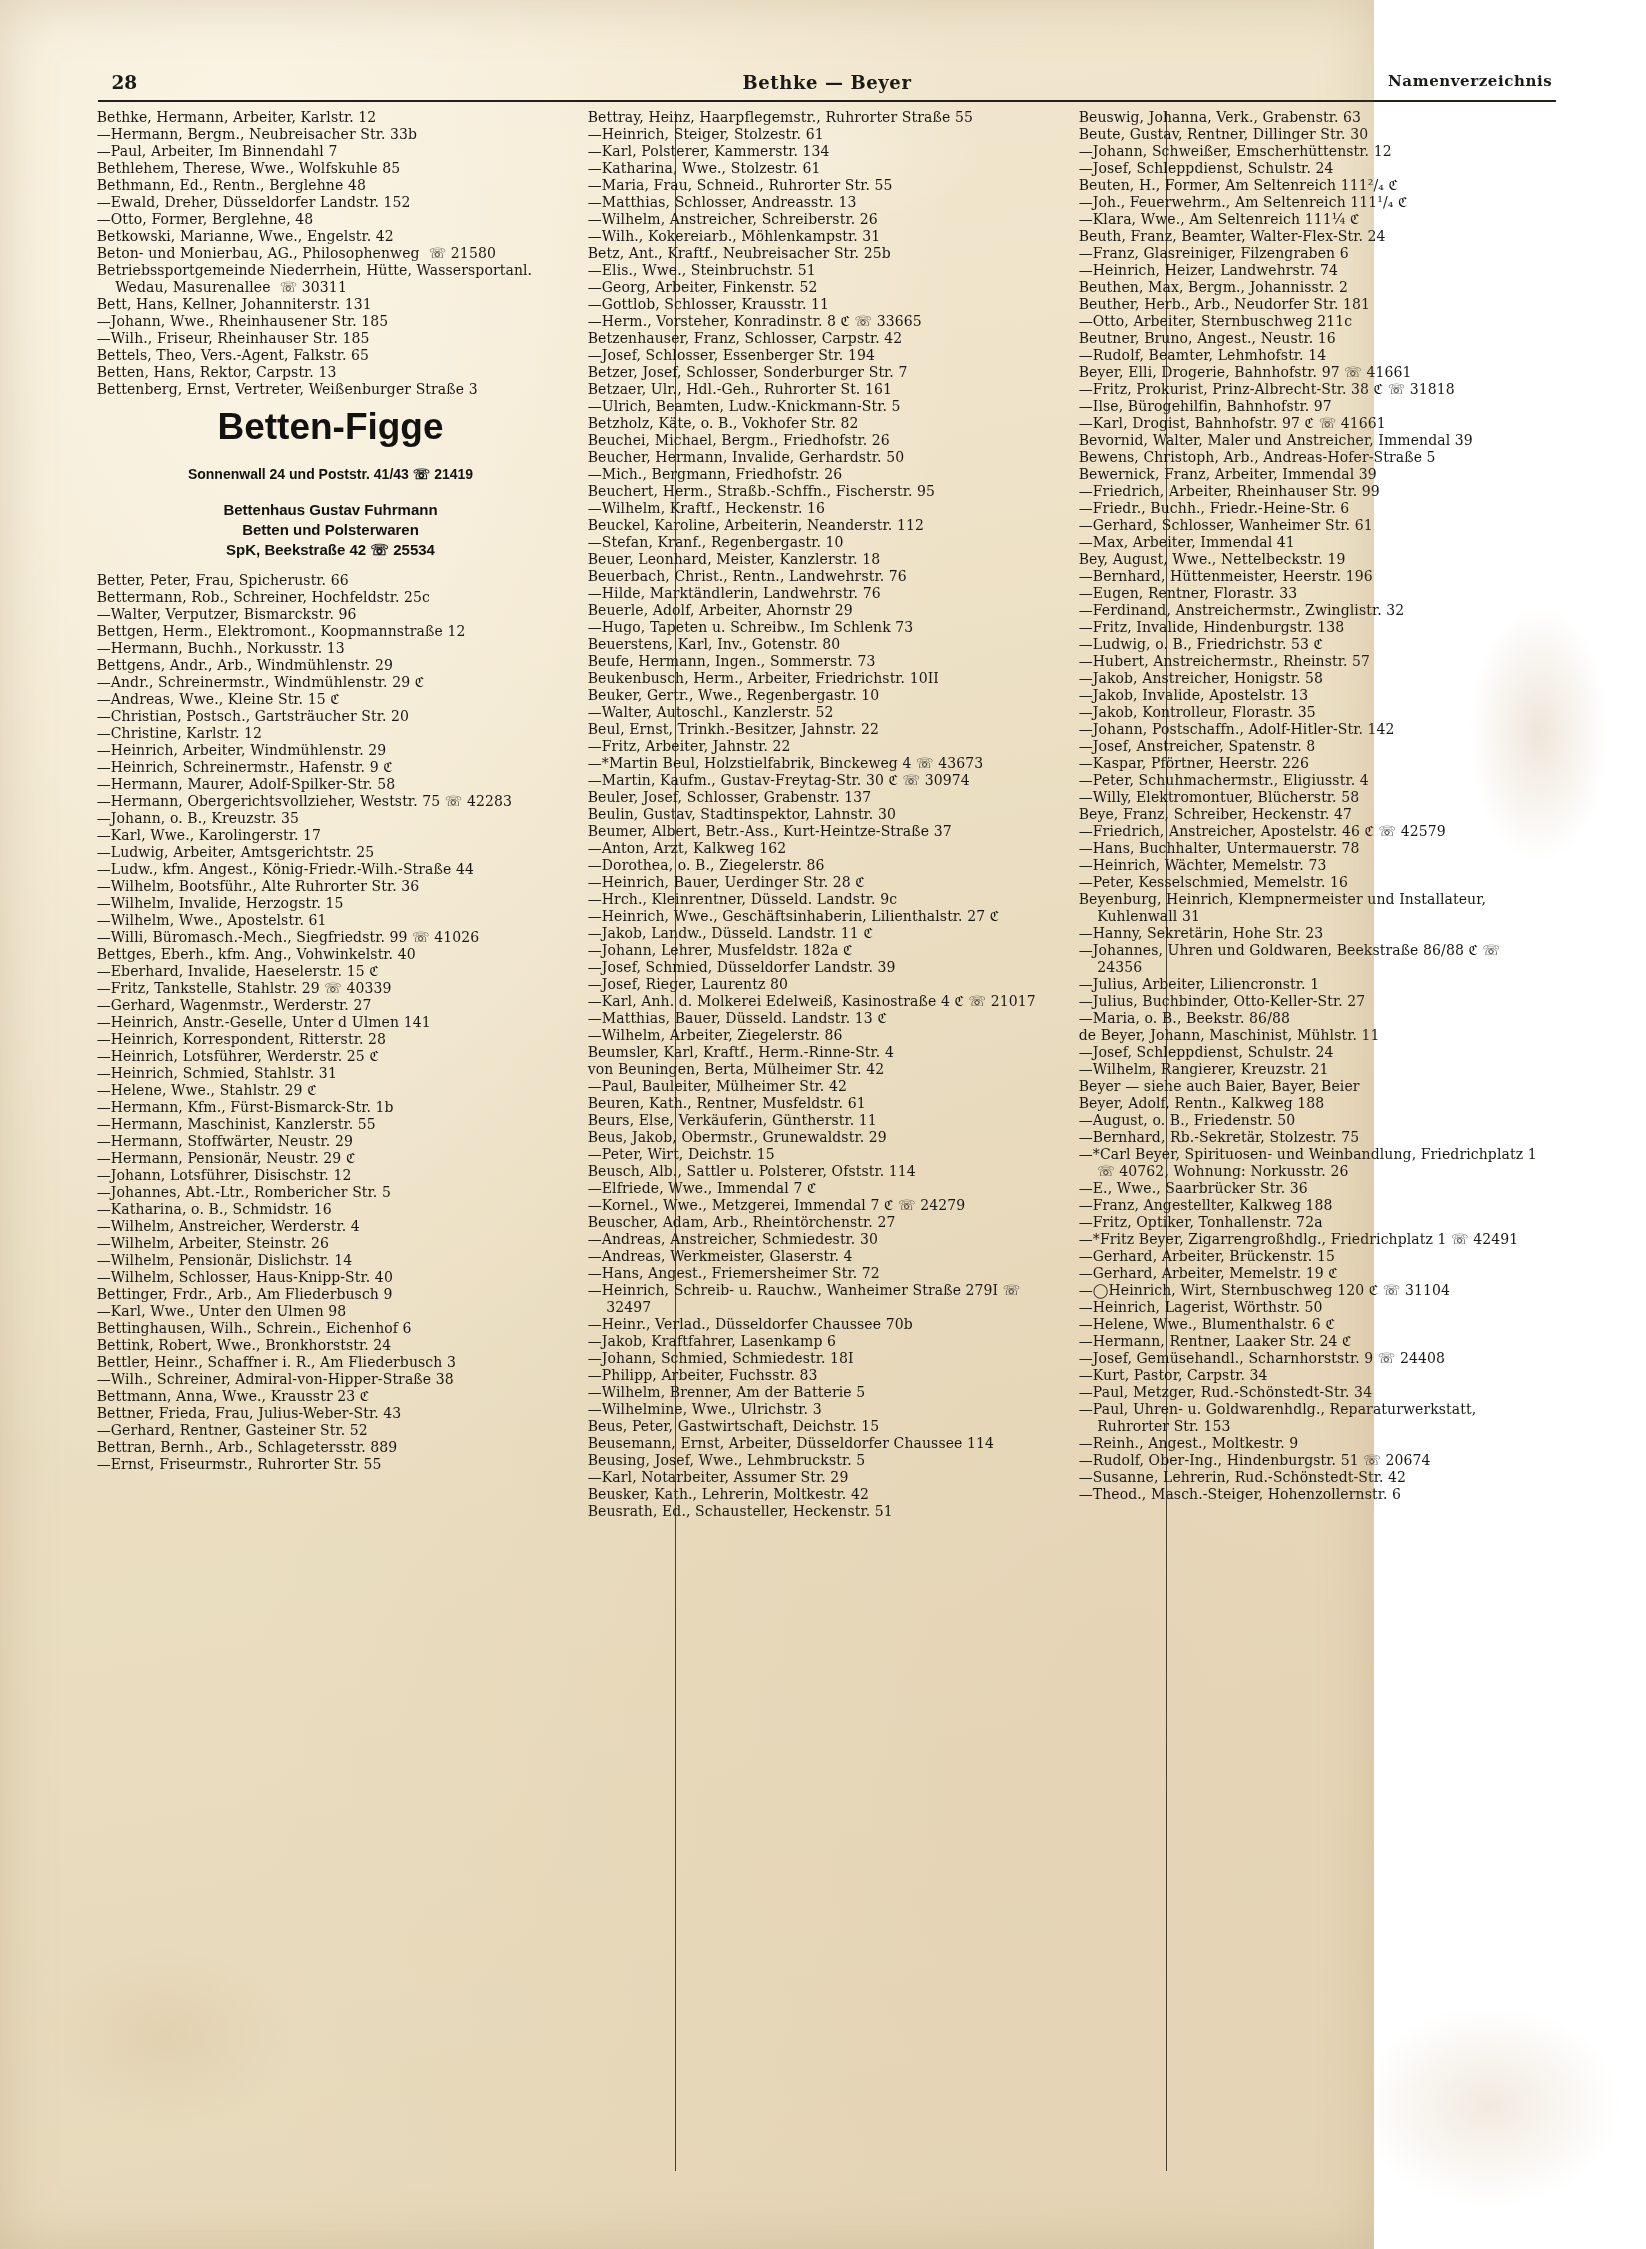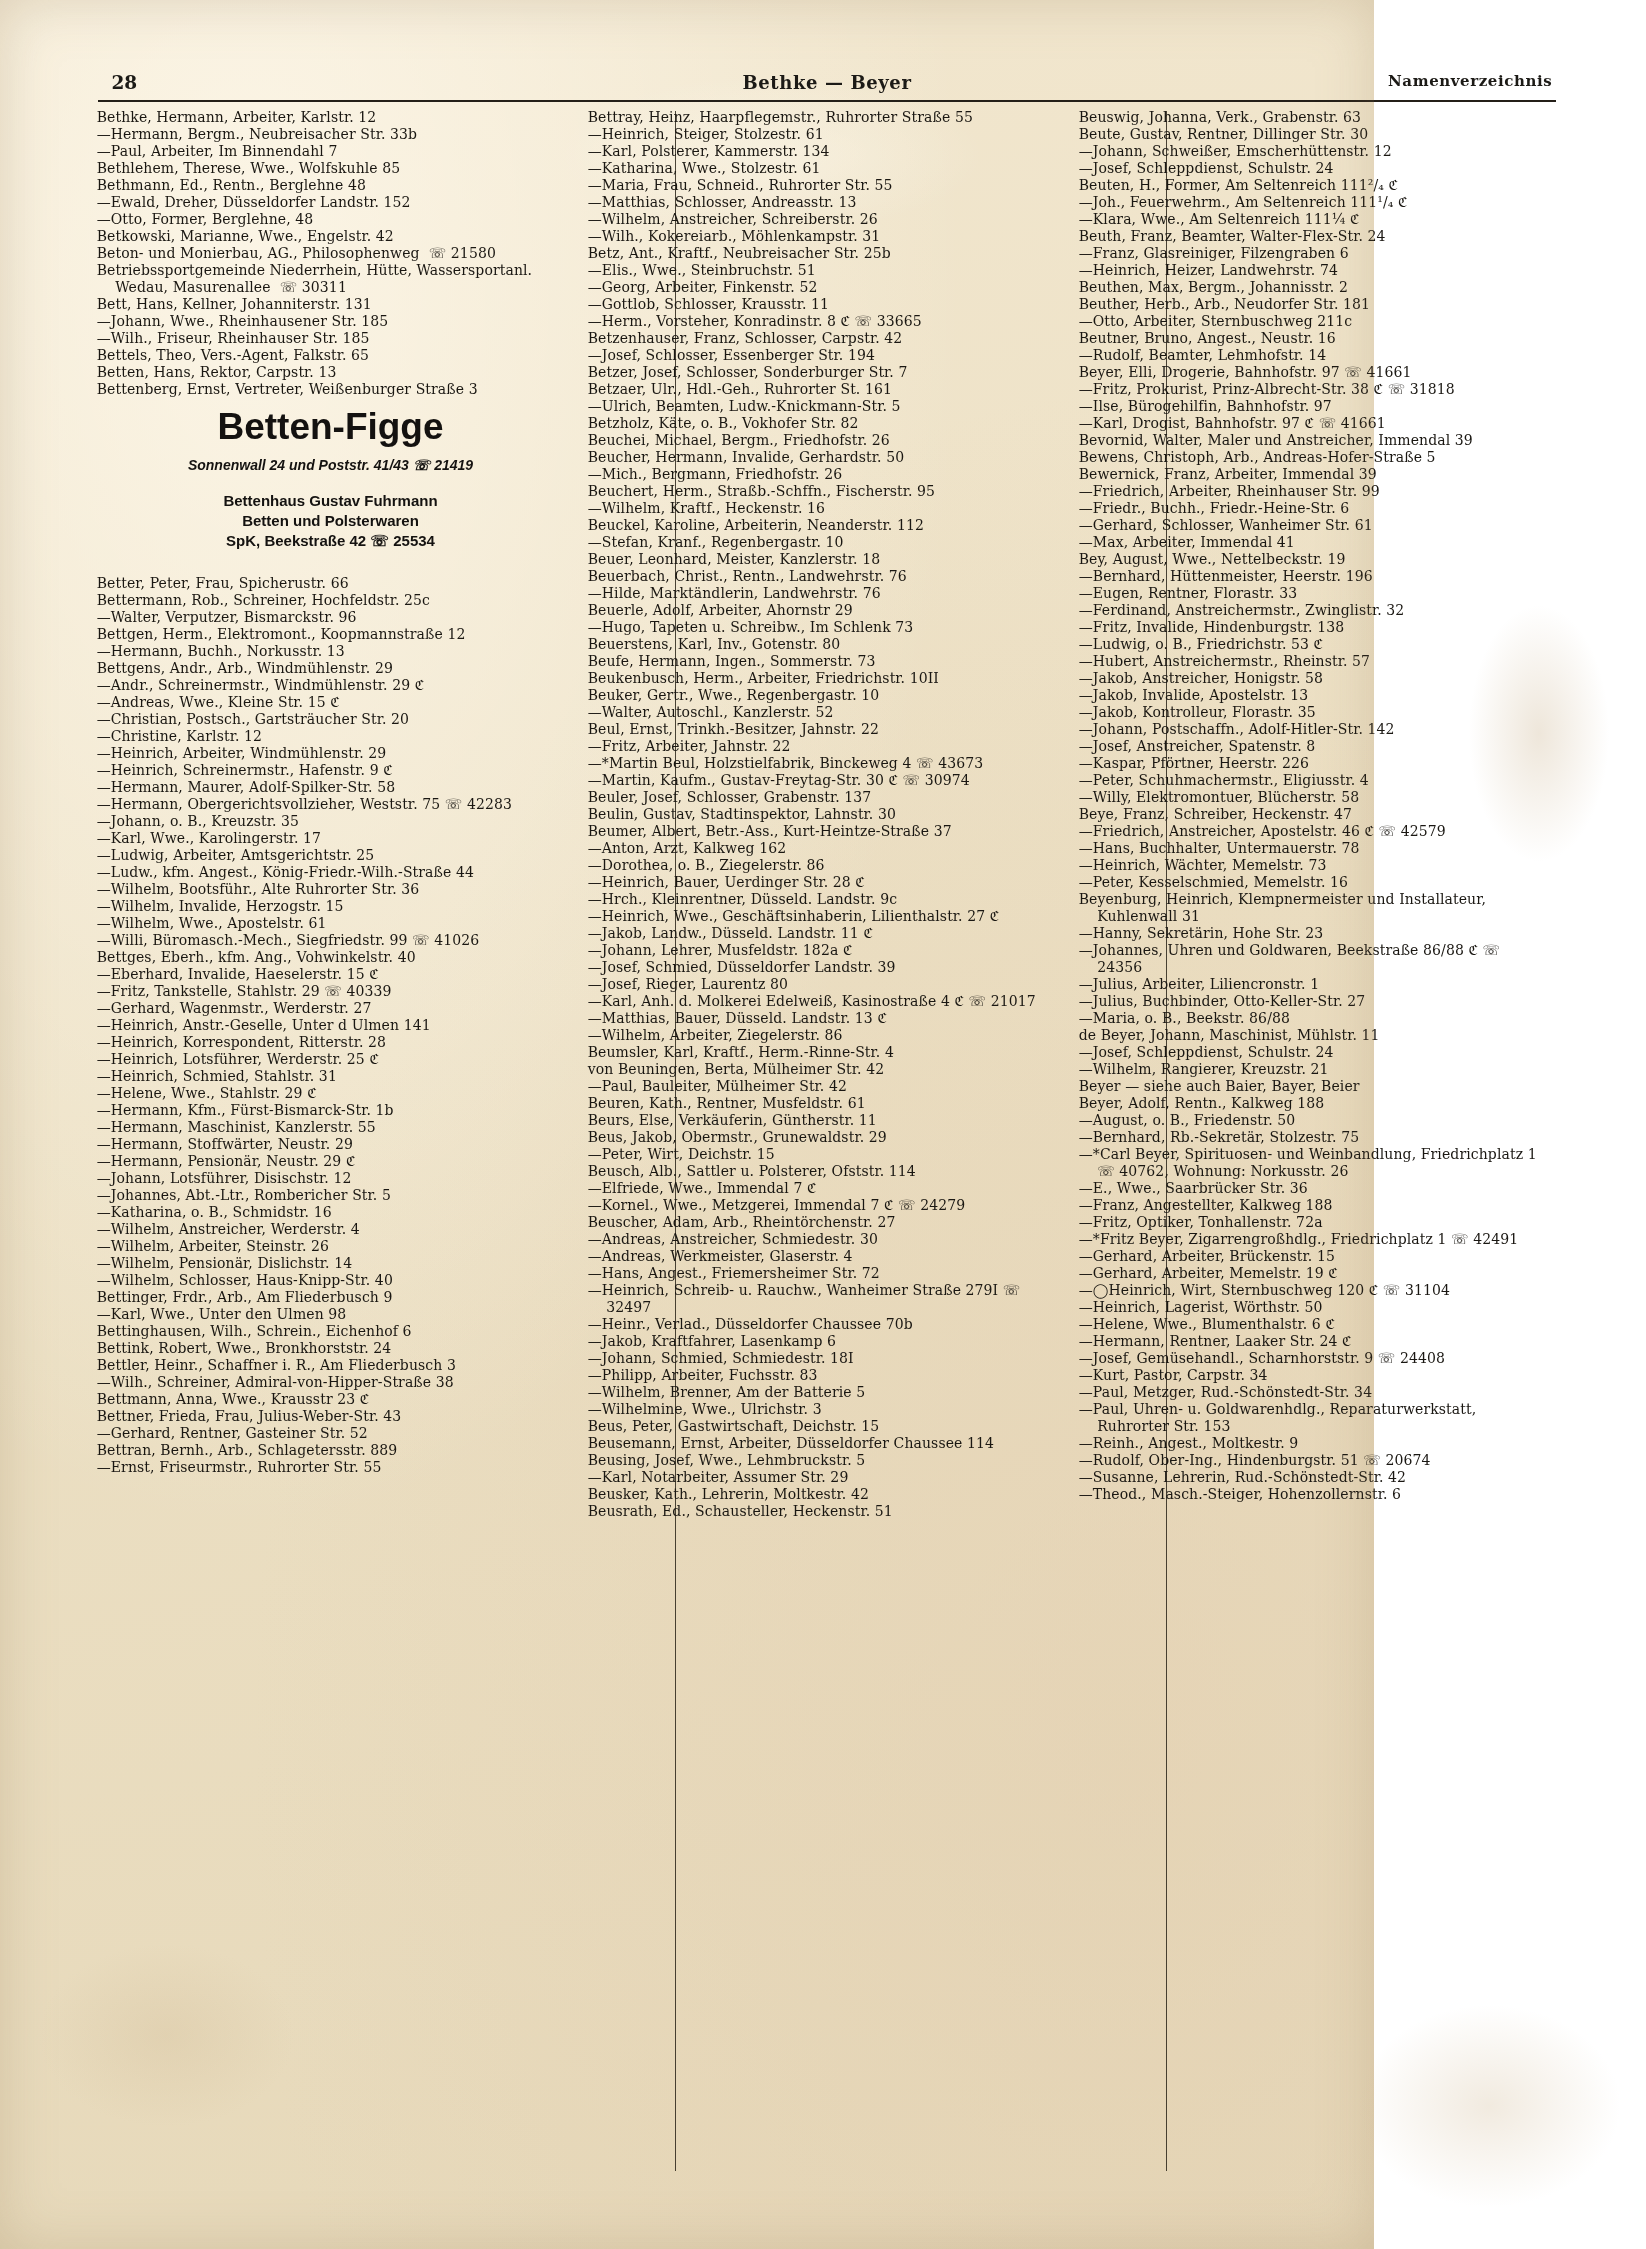--- a/index.html
+++ b/index.html
@@ -111,25 +111,24 @@
     letter-spacing: 0px;
     color: #141210;
     line-height: 36px;
   }
   .ad-sub {
     font-family: "Liberation Sans", sans-serif;
     font-weight: bold;
     font-size: 14px;
     color: #141210;
     line-height: 18.5px;
-    margin-top: 11px;
-    font-style: italic;
+    margin-top: 20px;
   }
   .ad2 {
-    margin: 16px 0 23px 0;
+    margin: 16px 0 11px 0;
     text-align: center;
     font-family: "Liberation Sans", sans-serif;
     font-weight: bold;
     font-size: 15px;
     line-height: 20.4px;
     color: #141210;
   }
   
   .blotch {
     position: absolute;

